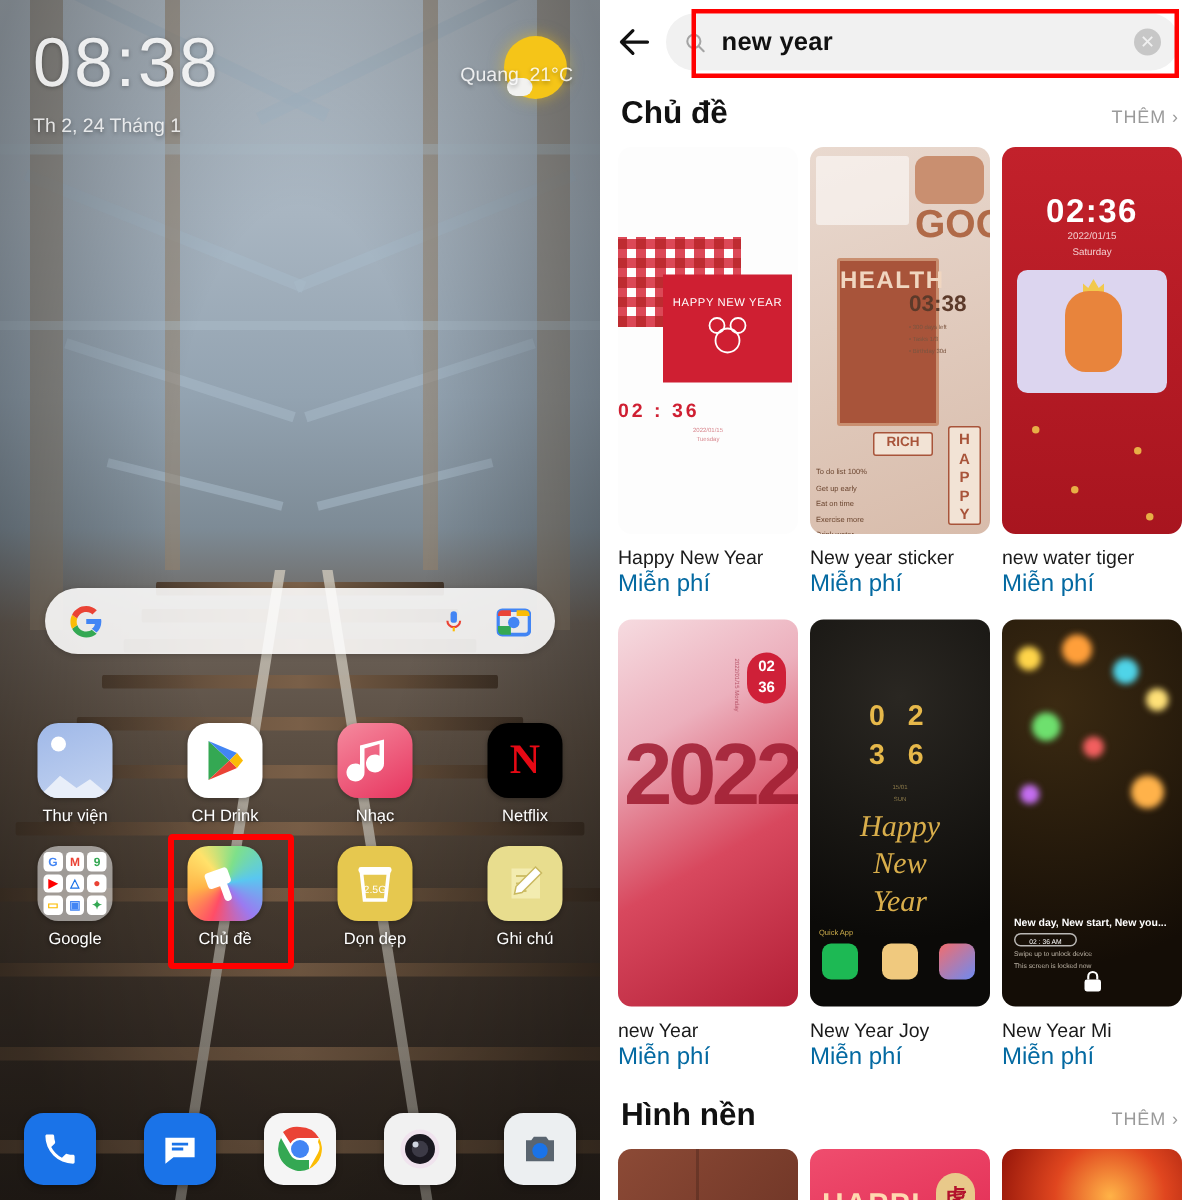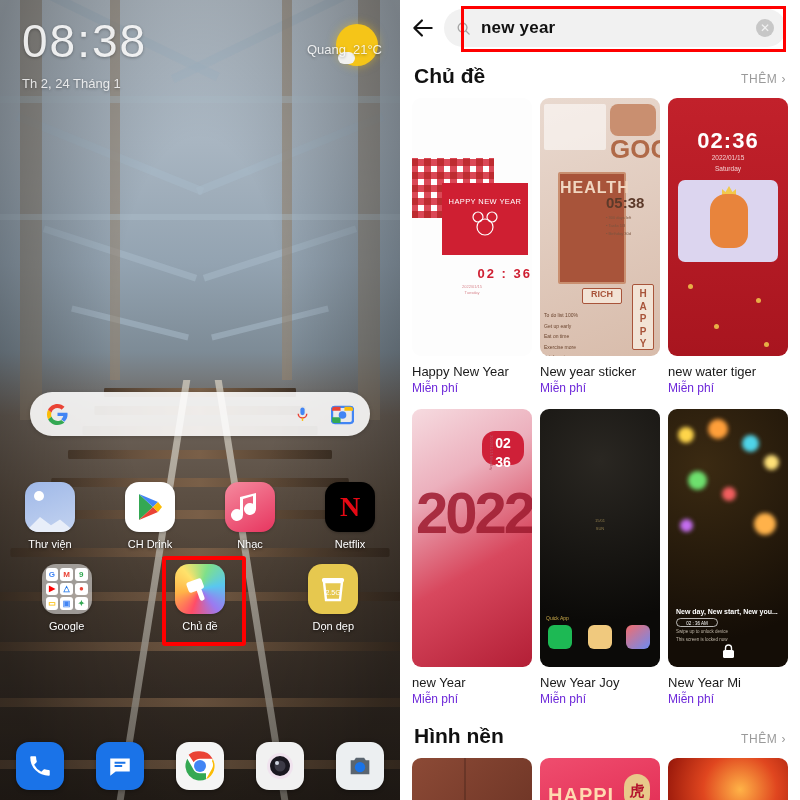--- a/index.html
+++ b/index.html
@@ -168,37 +168,37 @@
   .sec-title { font-size: 21px; font-weight: 700; color: #111; }
   .sec-more { font-size: 12px; color: #9a9a9a; letter-spacing: .6px; cursor: pointer; }
   .grid3 { display: flex; gap: 8px; padding: 0 12px; }
   .card { width: 120px; cursor: pointer; }
   .thumb {
     width: 120px; height: 258px; border-radius: 9px; overflow: hidden;
     position: relative; background: #eee;
   }
   .c-name { margin-top: 8px; font-size: 13px; color: #1a1a1a; white-space: nowrap;
     overflow: hidden; text-overflow: ellipsis; }
-  .c-price { margin-top: 2px; font-size: 12px; color: #6d28d9; }
+  .c-price { margin-top: 2px; font-size: 16px; color: #0369a1; }
   .row2 { margin-top: 14px; }
   .wall-row { display: flex; gap: 8px; padding: 0 12px; }
   .wall { width: 120px; height: 70px; border-radius: 9px; overflow: hidden; position: relative; }
 
   
   .t1 { background: #fdfdfd; }
   .t1 .check { position: absolute; left: -14px; top: 60px; width: 96px; height: 60px;
      background: repeating-linear-gradient(0deg,#d6293a 0 7px,#fff 7px 13px),
                  repeating-linear-gradient(90deg,#d6293a 0 7px,transparent 7px 13px);
      background-blend-mode: multiply; opacity: .85; }
   .t1 .redcard { position: absolute; left: 30px; top: 85px; width: 86px; height: 72px;
      background: #cf1f32; color: #fff; }
   .t1 .hny { position:absolute; top:14px; left:0; width:100%; text-align:center;
      font-size:7.5px; letter-spacing:.4px; }
   .t1 .mouse { position:absolute; left:28px; top:28px; width:30px; height:26px; }
-  .t1 .clk { position:absolute; top:168px; left:0; width:100%; text-align:right;
+  .t1 .clk { position:absolute; top:168px; left:0; width:100%; text-align:left;
      font-size:13px; color:#cf1f32; letter-spacing:2px; font-weight:600; }
   .t1 .sub { position:absolute; top:186px; left:0; width:100%; text-align:center;
      font-size:4px; color:#d98a91; line-height:1.5; }
 
   .t2 { background: linear-gradient(160deg,#e9d9cf,#d8bcab); }
   .t2 .blk { position: absolute; border-radius: 2px; }
   .t2 .cal { left:4px; top:6px; width:62px; height:46px; background:rgba(255,255,255,.55); }
   .t2 .bear { right:4px; top:6px; width:46px; height:32px; background:#c98f70; border-radius:8px; }
   .t2 .good { right:2px; top:40px; width:52px; height:52px; color:#b06a48; font-size:26px;
      font-weight:700; line-height:.85; padding-left:4px; }
@@ -223,22 +223,22 @@
      background:#dcd5ef; border-radius:7px; }
   .t3 .tiger { position:absolute; left:32px; top:14px; width:38px; height:54px;
      background:#e8843c; border-radius:16px 16px 14px 14px; }
   .t3 .crown { position:absolute; left:44px; top:6px; width:14px; height:10px; background:#f2c94c;
      clip-path: polygon(0 100%,0 30%,25% 60%,50% 0,75% 60%,100% 30%,100% 100%); }
   .t3 .dot { position:absolute; width:5px; height:5px; border-radius:50%; background:#f2c94c; opacity:.85; }
 
   .t4 { background: linear-gradient(150deg,#f6dbe0 0%,#ecb0bd 28%,#d8485e 60%,#b31f36 100%); }
   .t4 .y2 { position:absolute; left:4px; top:70px; font-size:58px; font-weight:700;
      color:#9e1b2f; opacity:.85; letter-spacing:-3px; font-family:"Liberation Sans",sans-serif; }
-  .t4 .badge { position:absolute; right:8px; top:22px; width:42px; height:34px; background:#cf2038;
-     border-radius:13px; color:#fff; font-size:14px; font-weight:700; text-align:center;
+  .t4 .badge { position:absolute; right:8px; top:22px; width:26px; height:34px; background:#cf2038;
+     border-radius:13px; color:#fff; font-size:10px; font-weight:700; text-align:center;
      line-height:1.35; padding-top:3px; }
   .t4 .vdate { position:absolute; right:38px; top:26px; font-size:4px; color:#b8576b;
      writing-mode: vertical-rl; }
 
   .t5 { background: radial-gradient(circle at 50% 20%, #2a2722, #0b0a08 75%); }
   .t5 .gtime { position:absolute; top:52px; width:100%; text-align:center; color:#e6b84a;
      font-size:19px; font-weight:700; letter-spacing:5px; line-height:1.35; }
   .t5 .gd { position:absolute; top:108px; width:100%; text-align:center; color:#8c7a4a; font-size:4px; line-height:2; }
   .t5 .hny2 { position:absolute; top:126px; width:100%; text-align:center; color:#d9ae4b;
      font-family:"Liberation Serif",serif; font-style:italic; font-size:20px; line-height:1.25; }
@@ -397,20 +397,30 @@
         <div class="app">
           <div class="app-ic ic-clean">
             <svg width="28" height="30" viewBox="0 0 28 30">
               <path d="M5 8h18l-2 18H7z" fill="none" stroke="#fff" stroke-width="2.4"></path>
               <rect x="3" y="4" width="22" height="4" rx="1.6" fill="#fff"></rect>
               <text x="14" y="21" font-size="7" fill="#fff" text-anchor="middle" font-family="sans-serif">2.5G</text>
             </svg>
           </div>
           <div class="app-lb">Dọn dẹp</div>
         </div>
+        <div class="app">
+          <div class="app-ic ic-note">
+            <svg width="30" height="30" viewBox="0 0 30 30">
+              <path d="M6 5h14l5 5v15H6z" fill="#f3ecb0"></path>
+              <path d="M9 10h10M9 15h10M9 20h7" stroke="#cfc06a" stroke-width="1.4"></path>
+              <path d="M22 4l4 4-13 13-5 1 1-5z" fill="#fff" stroke="#c9b85f" stroke-width="1"></path>
+            </svg>
+          </div>
+          <div class="app-lb">Ghi chú</div>
+        </div>
       </div>
     </div>
 
     <div class="dock">
       <div class="dock-ic dk-phone">
         <svg width="26" height="26" viewBox="0 0 24 24">
             <path d="M6.6 10.8a15 15 0 0 0 6.6 6.6l2.2-2.2c.3-.3.7-.4 1-.2 1.2.4 2.4.6 3.6.6.6 0 1 .4 1 1V20c0 .6-.4 1-1 1A17 17 0 0 1 3 4c0-.6.4-1 1-1h3.4c.6 0 1 .4 1 1 0 1.3.2 2.5.6 3.6.1.3 0 .7-.2 1z" fill="#fff"></path>
           </svg>
       </div>
       <div class="dock-ic dk-msg">
@@ -488,21 +498,21 @@
         <div class="c-name">Happy New Year</div>
         <div class="c-price">Miễn phí</div>
       </div>
 
       <div class="card">
         <div class="thumb t2">
           <div class="blk cal"></div>
           <div class="blk bear"></div>
           <div class="blk good">GOOD</div>
           <div class="blk health">HEALTH</div>
-          <div class="blk clk2">05:38</div>
+          <div class="blk clk2">03:38</div>
           <div class="blk lines">• 300 days left<br>• Tasks 1/3<br>• Birthday 30d</div>
           <div class="blk rich">RICH</div>
           <div class="blk happy">H<br>A<br>P<br>P<br>Y</div>
           <div class="blk todo">To do list 100%<br>Get up early<br>Eat on time<br>Exercise more<br>Drink water</div>
         </div>
         <div class="c-name">New year sticker</div>
         <div class="c-price">Miễn phí</div>
       </div>
 
       <div class="card">
@@ -530,21 +540,23 @@
           <div class="y2">2022</div>
           <div class="badge">02<br>36</div>
           <div class="vdate">2022/01/15 Monday</div>
         </div>
         <div class="c-name">new Year</div>
         <div class="c-price">Miễn phí</div>
       </div>
 
       <div class="card">
         <div class="thumb t5">
+          <div class="gtime">0 2<br>3 6</div>
           <div class="gd">15/01<br>SUN</div>
+          <div class="hny2">Happy<br>New<br>Year</div>
           <div class="qa">Quick App</div>
           <div class="dk" style="left:8px;background:#1db954"></div>
           <div class="dk" style="left:48px;background:#f0c97e"></div>
           <div class="dk" style="left:86px;background:linear-gradient(140deg,#f26d6d,#6d8bf2)"></div>
         </div>
         <div class="c-name">New Year Joy</div>
         <div class="c-price">Miễn phí</div>
       </div>
 
       <div class="card">

